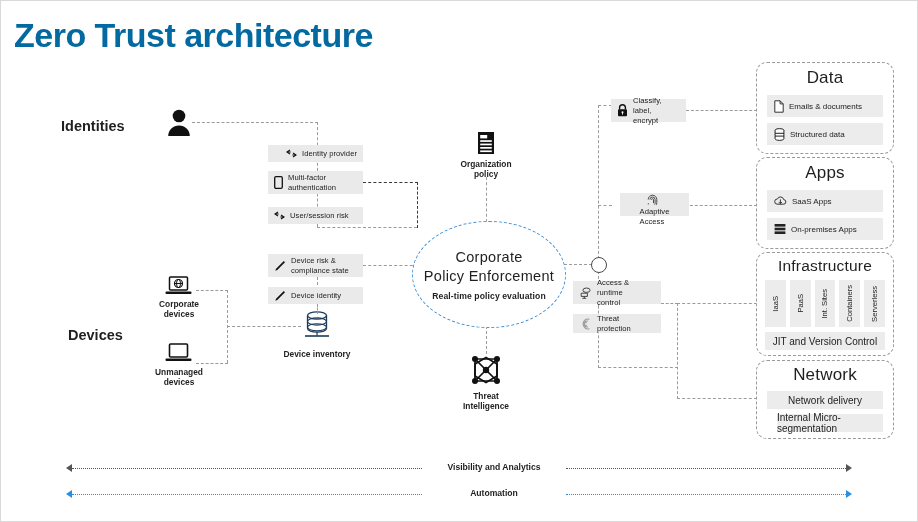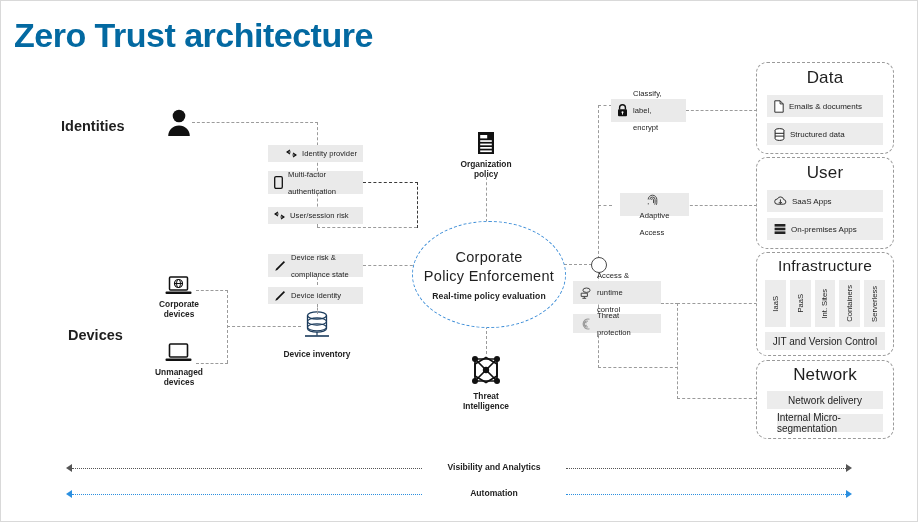--- a/index.html
+++ b/index.html
@@ -10,21 +10,21 @@
   .abs{position:absolute;}
 
   
   #page-title{left:14px;top:14px;font-size:34px;font-weight:700;letter-spacing:-.5px;color:#0369a1;line-height:42px;}
 
   
   .pillar-label{font-size:14.5px;font-weight:600;color:#1f1f1f;}
 
   
   .chip{background:#eaeaea;display:flex;align-items:center;box-sizing:border-box;padding:0 6px;}
-  .chip .ctext{font-size:7.6px;color:#222;line-height:17px;letter-spacing:.05px;}
+  .chip .ctext{font-size:7.6px;color:#222;line-height:10px;letter-spacing:.05px;}
   .chip .cicon{flex:0 0 auto;display:flex;align-items:center;justify-content:center;margin-right:5px;}
 
   
   .panel{box-sizing:border-box;border:1.4px dashed #9a9a9a;border-radius:11px;background:#fff;}
   .panel-title{text-align:center;font-size:17px;color:#1f1f1f;font-weight:400;letter-spacing:.2px;}
   .row-chip{background:#ececec;display:flex;align-items:center;box-sizing:border-box;padding:0 7px;}
   .row-chip .rtext{font-size:8px;color:#222;}
   .row-chip .ricon{margin-right:5px;display:flex;align-items:center;}
   .vcell{background:#ececec;display:flex;align-items:center;justify-content:center;box-sizing:border-box;}
   .vcell span{writing-mode:vertical-rl;transform:rotate(180deg);font-size:7.6px;color:#222;white-space:nowrap;}
@@ -322,21 +322,21 @@
             <path d="M1.1 2.3 v8.4 c0 0.9 2 1.7 4.4 1.7 s4.4-0.8 4.4-1.7 V2.3" fill="#fff" stroke="#222" stroke-width="1"></path>
             <line x1="1.1" y1="5.3" x2="9.9" y2="5.3" stroke="#222" stroke-width="1"></line>
             <line x1="1.1" y1="8.1" x2="9.9" y2="8.1" stroke="#222" stroke-width="1"></line>
           </svg>
       </span>
       <span class="rtext">Structured  data</span>
     </div>
   </div>
 
   <div class="abs panel" style="left:756px;top:157px;width:138px;height:92px;">
-    <div class="panel-title" style="margin-top:5px;">User</div>
+    <div class="panel-title" style="margin-top:5px;">Apps</div>
     <div class="row-chip" style="margin:7px 10px 0 10px;height:22px;">
       <span class="ricon">
         <svg width="13" height="12" viewBox="0 0 13 12">
           <path d="M3.2 9.2 a2.6 2.6 0 0 1 0.2 -5.2 a3.3 3.3 0 0 1 6.3 0.6 a2.3 2.3 0 0 1 -0.3 4.6 z" fill="none" stroke="#333" stroke-width="1"></path>
           <path d="M6.4 4.4 v4.2 M4.9 7.1 L6.4 8.7 L7.9 7.1" fill="none" stroke="#333" stroke-width="1"></path>
         </svg>
       </span>
       <span class="rtext">SaaS Apps</span>
     </div>
     <div class="row-chip" style="margin:6px 10px 0 10px;height:22px;">

